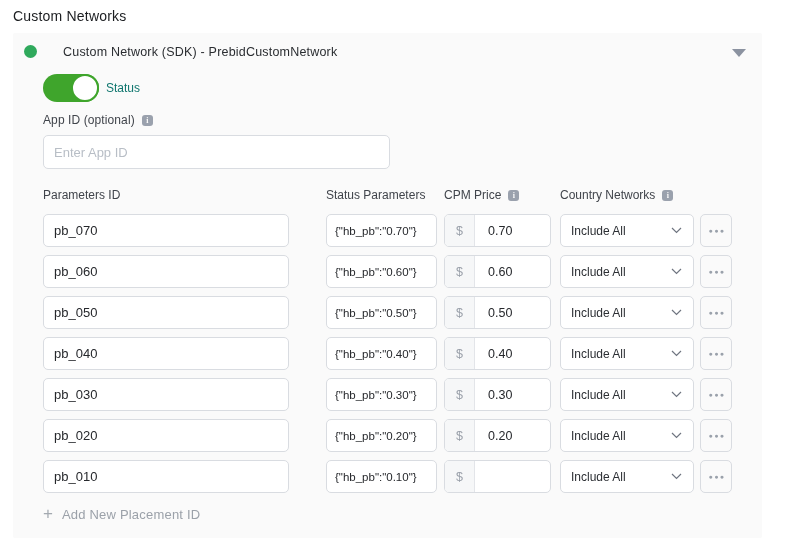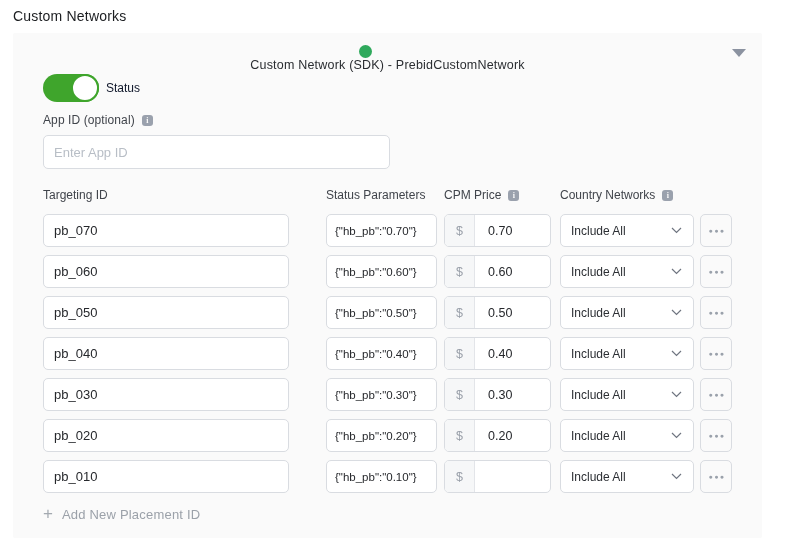--- a/index.html
+++ b/index.html
@@ -4,31 +4,31 @@
 <style>
   * { margin: 0; padding: 0; box-sizing: border-box; }
   html, body { background: #ffffff; width: 798px; height: 541px; overflow: hidden; }
   body { font-family: "Liberation Sans", "DejaVu Sans", sans-serif; color: #26282c; }
 
   .page { padding: 8px 0 0 13px; }
   .page-title { font-size: 14px; font-weight: 500; color: #1b1d20; letter-spacing: .2px; margin-bottom: 9px; }
 
   .card { width: 749px; background: #fafafa; border-radius: 2px; padding: 12px 30px 16px 30px; position: relative; }
 
-  .card-header { display: flex; align-items: center; height: 16px; position: relative; flex-direction: column; }
+  .card-header { display: flex; align-items: flex-start; height: 16px; position: relative; }
   .dot { width: 13px; height: 13px; border-radius: 50%; margin-left: -19px; margin-right: 26px; flex: 0 0 auto; }
   .card-title { font-size: 12.5px; color: #2a2d31; letter-spacing: .2px; }
   .collapse-chevron { position: absolute; right: -14px; top: 4px; width: 0; height: 0; cursor: pointer;
       border-left: 7px solid transparent; border-right: 7px solid transparent; border-top: 8px solid #8b92a0; }
 
   .status-row { display: flex; align-items: center; margin-top: 13px; height: 28px; }
   .toggle { position: relative; width: 56px; height: 28px; border-radius: 14px; cursor: pointer; }
   .toggle .knob { position: absolute; right: 0; top: 0; width: 28px; height: 28px; border-radius: 50%;
       background: #ffffff; border: 2px solid; }
-  .status-label { font-size: 12px; color: #0f172a; margin-left: 7px; }
+  .status-label { font-size: 12px; color: #0f766e; margin-left: 7px; }
 
   .field-label-row { display: flex; align-items: center; margin-top: 11px; }
   .field-label { font-size: 12px; color: #40444b; letter-spacing: .1px; }
   .info-icon { display: inline-flex; align-items: center; justify-content: center; width: 11px; height: 11px;
       border-radius: 3px; background: #9aa1ad; color: #fafafa; font-size: 8px; font-weight: bold;
       font-family: "Liberation Serif", serif; margin-left: 7px; cursor: pointer; }
 
   .text-input { height: 34px; background: #ffffff; border: 1px solid #d9dce1; border-radius: 5px;
       font-family: inherit; font-size: 13px; color: #26282c; padding: 0 10px; outline: none; }
   .text-input::placeholder { color: #b8bec6; }
@@ -91,21 +91,21 @@
       <span class="status-label">Status</span>
     </div>
 
     <div class="field-label-row">
       <span class="field-label">App ID (optional)</span>
       <span class="info-icon">i</span>
     </div>
     <input class="text-input appid-input" type="text" placeholder="Enter App ID" style="">
 
     <div class="cols table-headers">
-      <span class="hdr col-placement">Targeting ID</span>
+      <span class="hdr col-placement">Parameters ID</span>
       <span class="hdr col-params">Status Parameters</span>
       <span class="hdr col-cpm">
         <span>CPM Price</span>
         <span class="info-icon">i</span>
       </span>
       <span class="hdr col-country">
         <span>Country Networks</span>
         <span class="info-icon">i</span>
       </span>
     </div>

